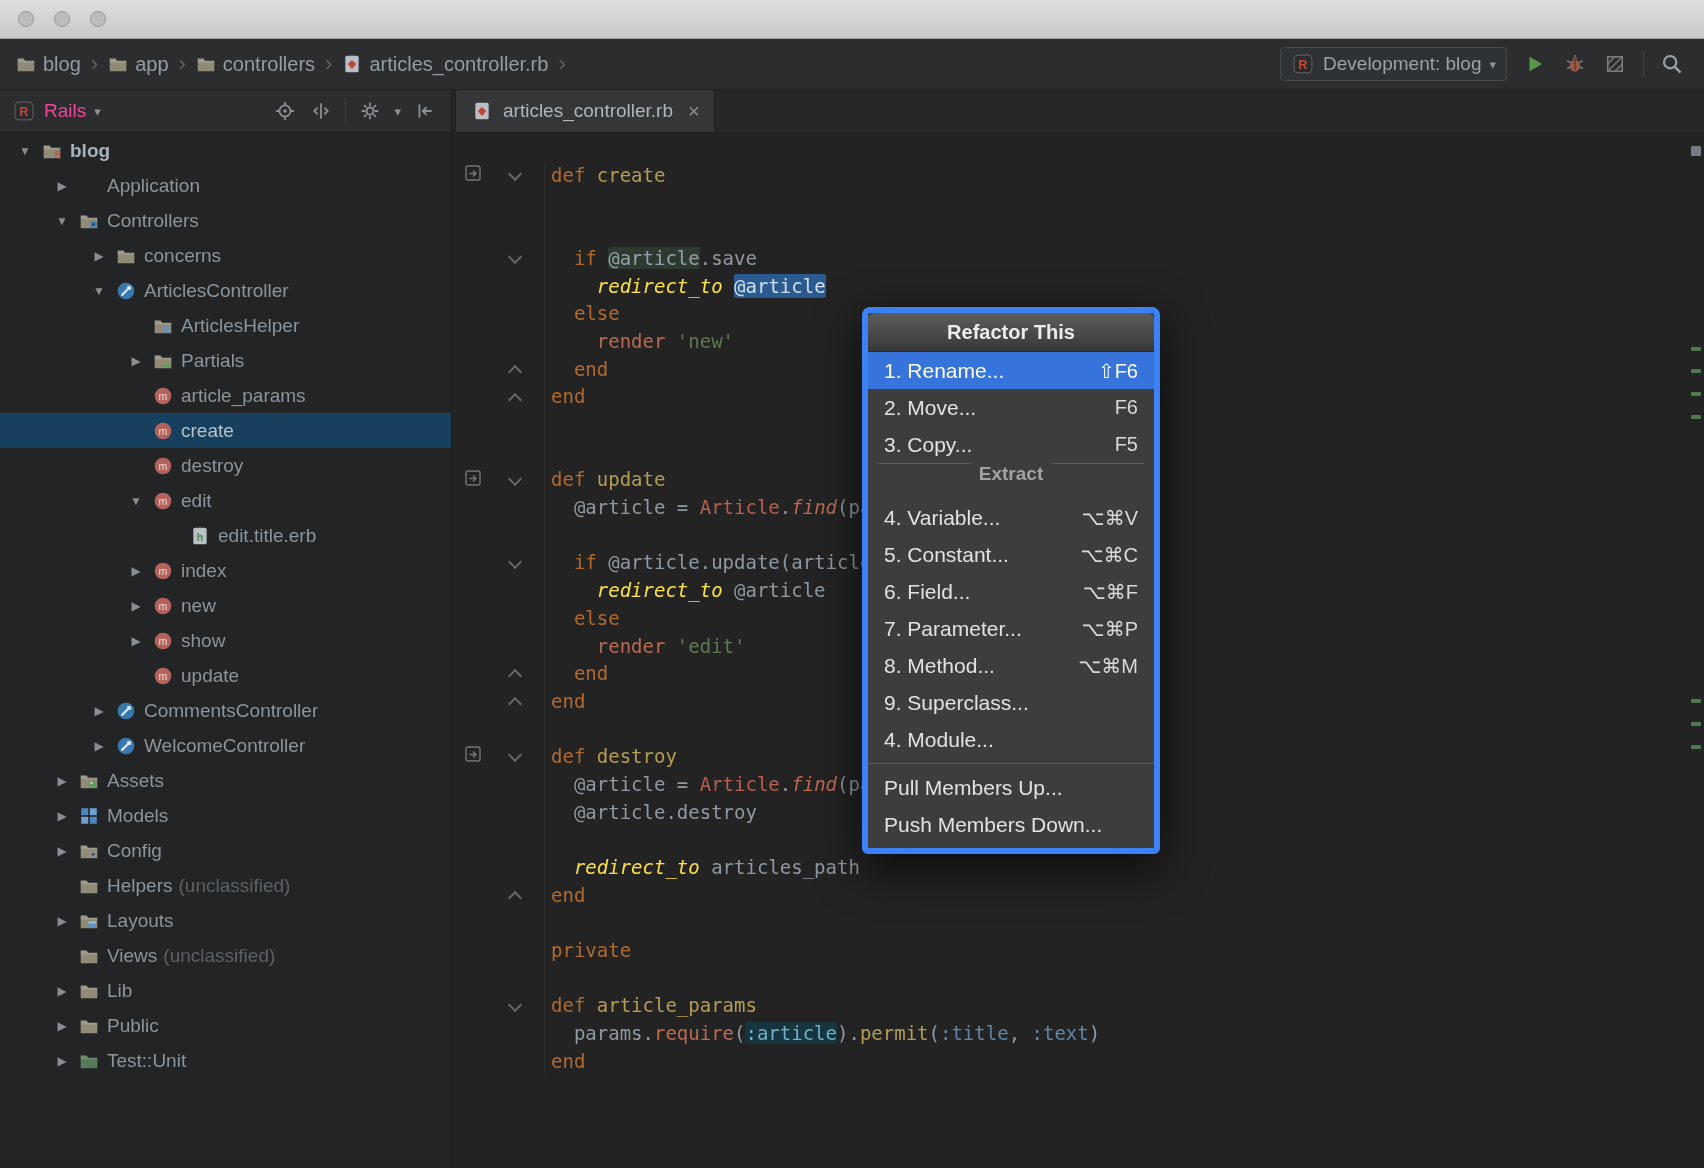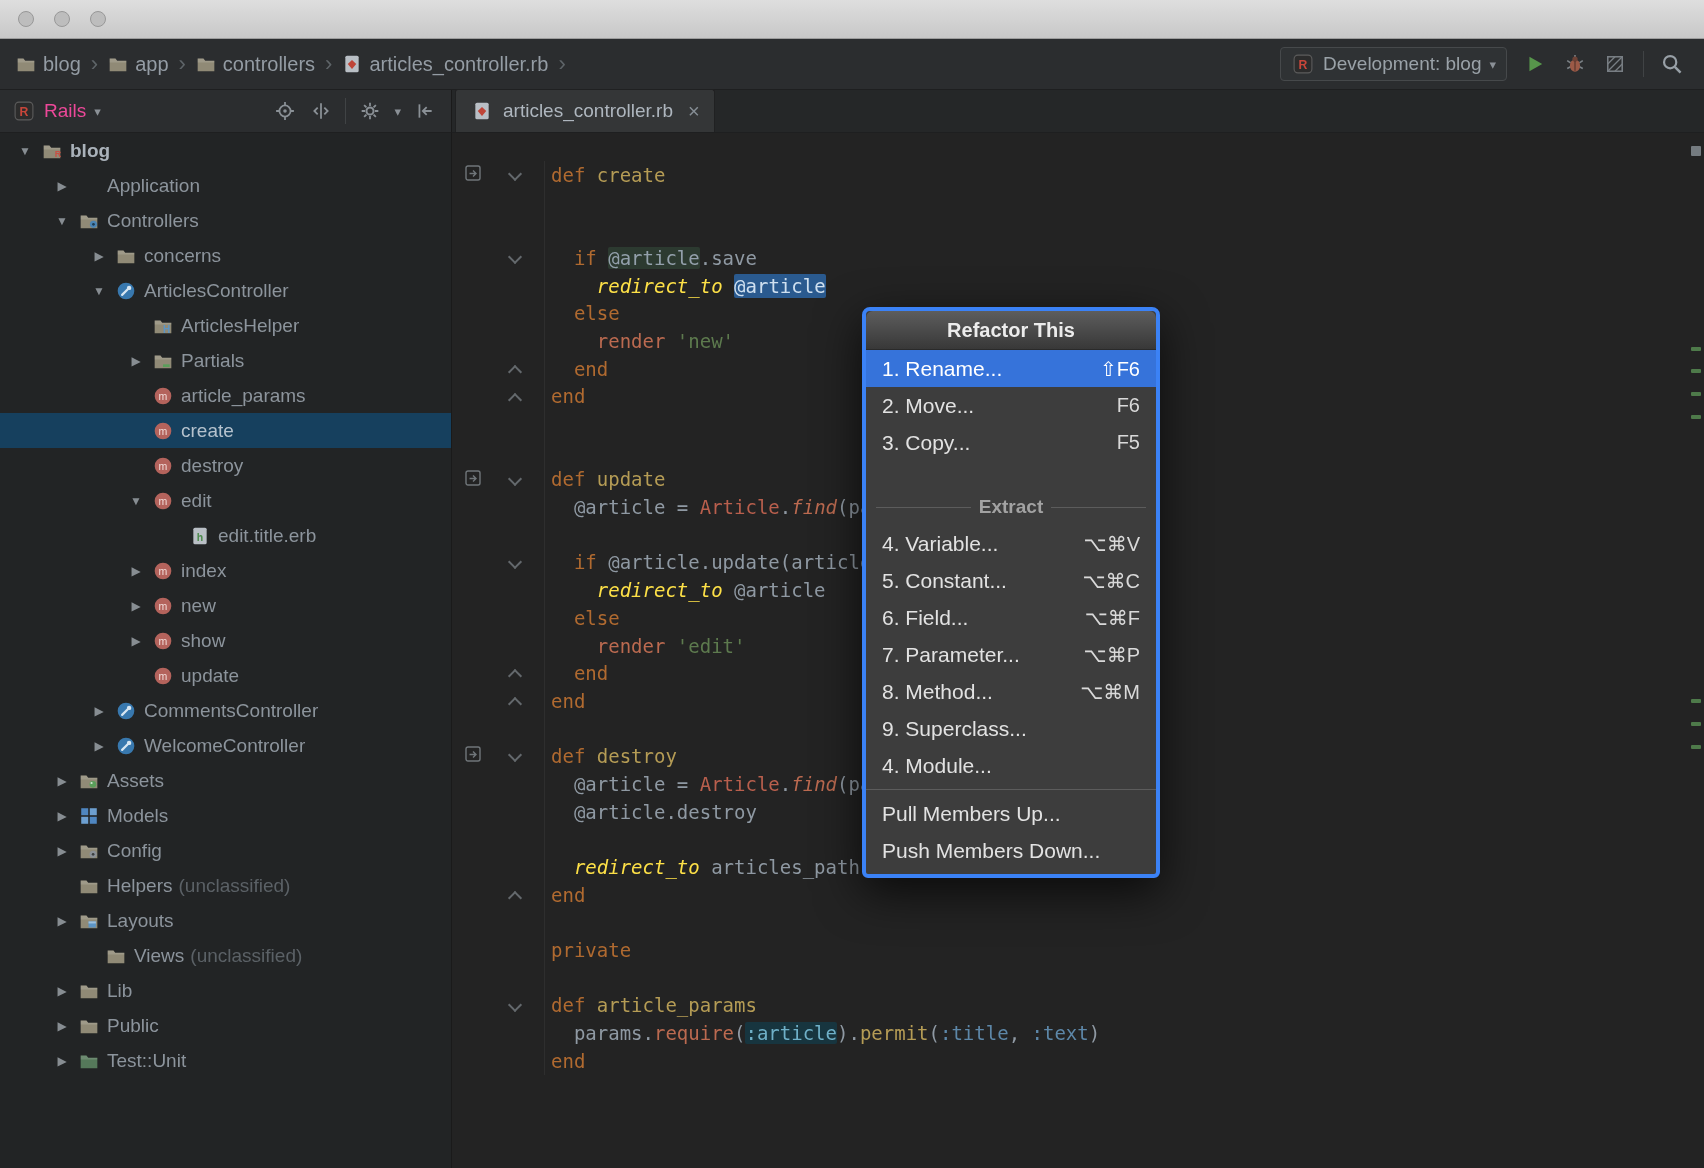--- a/index.html
+++ b/index.html
@@ -72,31 +72,31 @@
   .tok-m{color:#bb6a50;}
   .tok-fn{color:#b59c55;}
   .tok-hl{color:#93a0ab;background:#2c3a30;border-radius:2px;}
   .tok-selv{color:#cfe0f0;background:#2a5a8f;border-radius:2px;padding:1px 0;}
   
   .stripe{position:absolute;top:133px;right:0;width:16px;bottom:0;background:#232323;}
   .stripe-square{position:absolute;right:3px;width:10px;height:10px;background:#757b80;border-radius:1px;}
   .stripe-mark{position:absolute;right:3px;width:10px;height:4px;border-radius:1px;}
   
   .popup{position:absolute;left:862px;top:307px;width:298px;z-index:100;
-    background:#3d3d3d;border:4px solid #3b82f6;border-radius:8px 8px 6px 6px;
+    background:#3d3d3d;border:6px solid #3b82f6;border-radius:8px 8px 6px 6px;
     box-shadow:0 14px 46px rgba(0,0,0,0.7);padding-bottom:5px;box-sizing:border-box;}
   .popup-title{height:38px;line-height:38px;text-align:center;font-size:20px;font-weight:bold;
     color:#ececec;background:linear-gradient(#5d5d5d,#383838);border-bottom:1px solid #2a2a2a;
     border-radius:7px 7px 0 0;}
   .popup-item{height:37px;display:flex;align-items:center;padding:0 16px;cursor:pointer;justify-content:space-between;}
   .popup-item .pi-label{flex:1;font-size:21px;color:#e2e2e2;}
   .popup-item .pi-short{font-size:20px;color:#d9d9d9;margin-left:22px;}
   .popup-item.sel{background:#3673da;}
   .popup-item.sel .pi-label,.popup-item.sel .pi-short{color:#ffffff;}
-  .popup-header{height:36px;display:flex;align-items:center;gap:8px;padding:0 10px;margin-top:28px;}
+  .popup-header{height:36px;display:flex;align-items:flex-start;gap:8px;padding:0 10px;}
   .popup-header .hr{flex:1;height:1px;background:#5c5c5c;}
   .popup-header .ph-label{font-size:19px;font-weight:bold;color:#a2a2a2;}
   .popup-sep{height:1px;background:#5c5c5c;margin:5px 0;}
 </style>
 </head>
 <body>
 
 <div class="titlebar">
   <span class="traffic t1"></span>
   <span class="traffic t2"></span>
@@ -470,21 +470,21 @@
       <span class="ticon">
         <svg width="20" height="20" viewBox="0 0 18 18">
           <path d="M1.5 4h5.2l1.6 2H16.5v9.5h-15z" fill="#908a76"></path>
           <path d="M1.5 4h5.2l1.6 2H16.5v1.6h-15z" fill="rgba(255,255,255,0.14)"></path>
           <rect x="8.6" y="9.4" width="6.6" height="5.4" fill="#5c95c5"></rect>
           <rect x="8.6" y="9.4" width="6.6" height="1.8" fill="#9cc0dd"></rect>
         </svg>
       </span>
       <span class="tlabel">Layouts</span>
     </div>
-    <div class="trow" style="padding-left: 29px; margin-left: 45px;">
+    <div class="trow" style="padding-left: 47px;">
       <span class="arrow"></span>
       <span class="ticon">
         <svg width="20" height="20" viewBox="0 0 18 18">
           <path d="M1.5 4h5.2l1.6 2H16.5v9.5h-15z" fill="#908a76"></path>
           <path d="M1.5 4h5.2l1.6 2H16.5v1.6h-15z" fill="rgba(255,255,255,0.14)"></path>
         </svg>
       </span>
       <span class="tlabel">Views</span>
       <span class="tsuffix">(unclassified)</span>
     </div>

